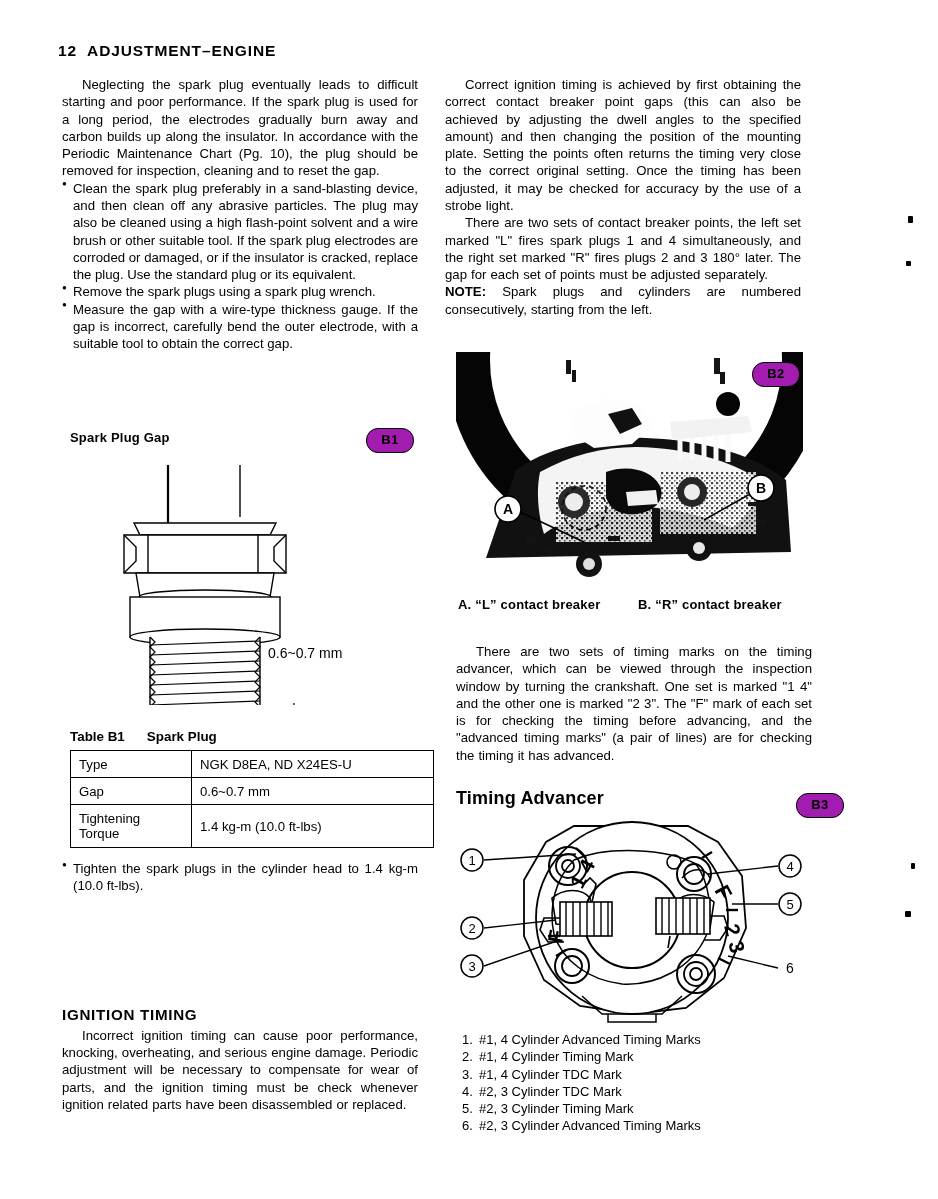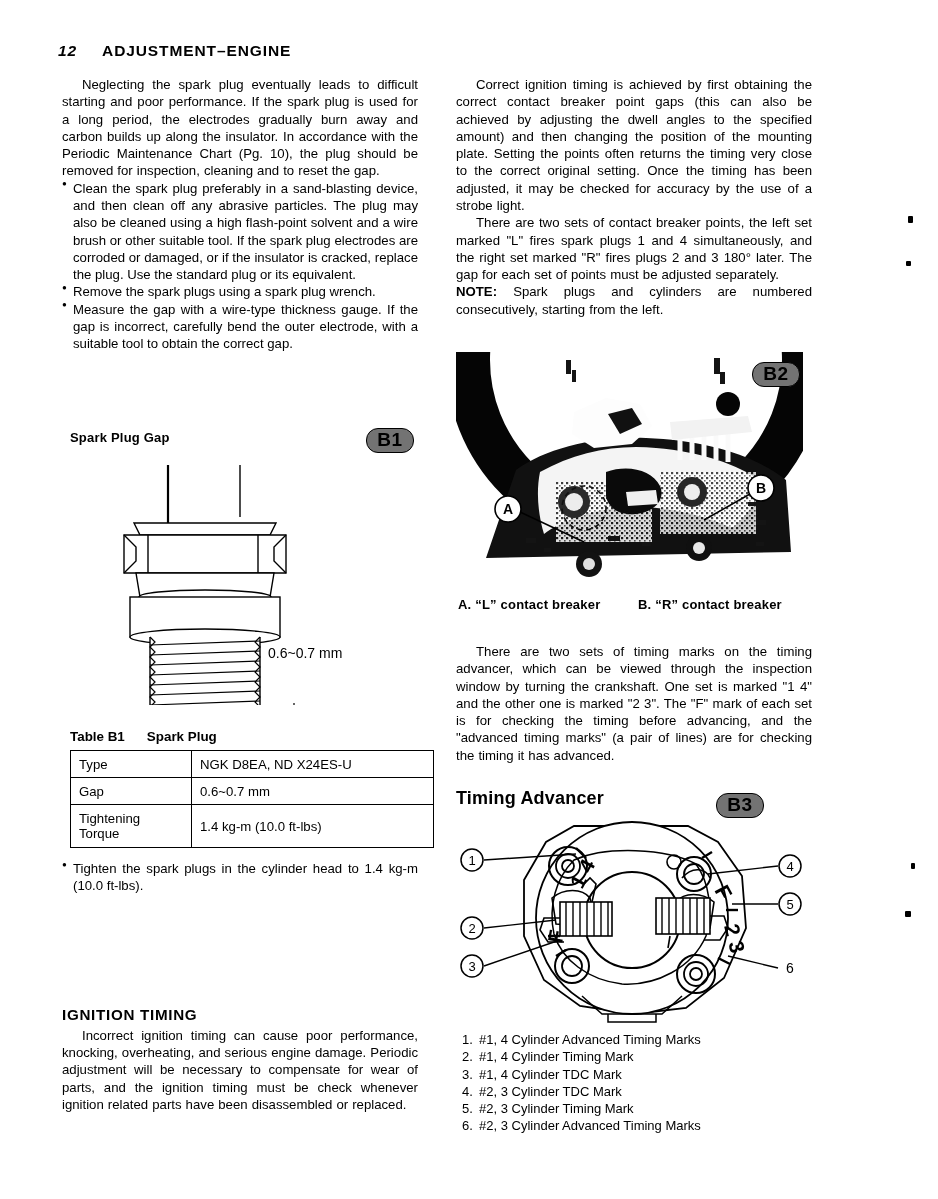--- a/index.html
+++ b/index.html
@@ -22,31 +22,31 @@
 
   
   #page-header {
     position: absolute;
     left: 58px;
     top: 42px;
     font-size: 15.5px;
     font-weight: bold;
     letter-spacing: 0.9px;
   }
-  #page-header .pg-num { margin-right: 25px; font-style: italic; }
+  #page-header .pg-num { margin-right: 10px; }
 
   
   .col {
     position: absolute;
     width: 356px;
     font-size: 13.2px;
     line-height: 1.31;
   }
   .col-left  { left: 62px;  top: 76px; }
-  .col-right { left: 456px; top: 76px; }
+  .col-right { left: 445px; top: 76px; }
 
   h2.section-title {
     font-size: 15.2px;
     font-weight: bold;
     letter-spacing: 0.7px;
     margin: 0 0 2px 0;
   }
   p.body {
     margin: 0 0 0 0;
     text-align: justify;
@@ -75,25 +75,25 @@
   }
   .note-label { font-weight: bold; }
 
   
   .fig-badge {
     position: absolute;
     width: 46px;
     height: 23px;
     border: 1.6px solid #000;
     border-radius: 12px;
-    font-size: 19px;
+    font-size: 13px;
     font-weight: bold;
     text-align: center;
     line-height: 21px;
-    background: #737373;
+    background: #a21caf;
     letter-spacing: 0.5px;
   }
 
   .fig-caption {
     position: absolute;
     font-size: 13px;
     font-weight: bold;
     letter-spacing: 0.2px;
   }
 
@@ -146,21 +146,21 @@
   #fig-b2-badge { left: 752px; top: 362px; }
 
   
   #timing-advancer-figure {
     position: absolute;
     left: 456px;
     top: 818px;
     width: 350px;
     height: 205px;
   }
-  #fig-b3-badge { left: 716px; top: 793px; text-align: center; }
+  #fig-b3-badge { left: 796px; top: 793px; text-align: center; }
   #timing-advancer-title {
     position: absolute;
     left: 456px;
     top: 788px;
     font-size: 18px;
     font-weight: bold;
     letter-spacing: 0.2px;
   }
 
   

